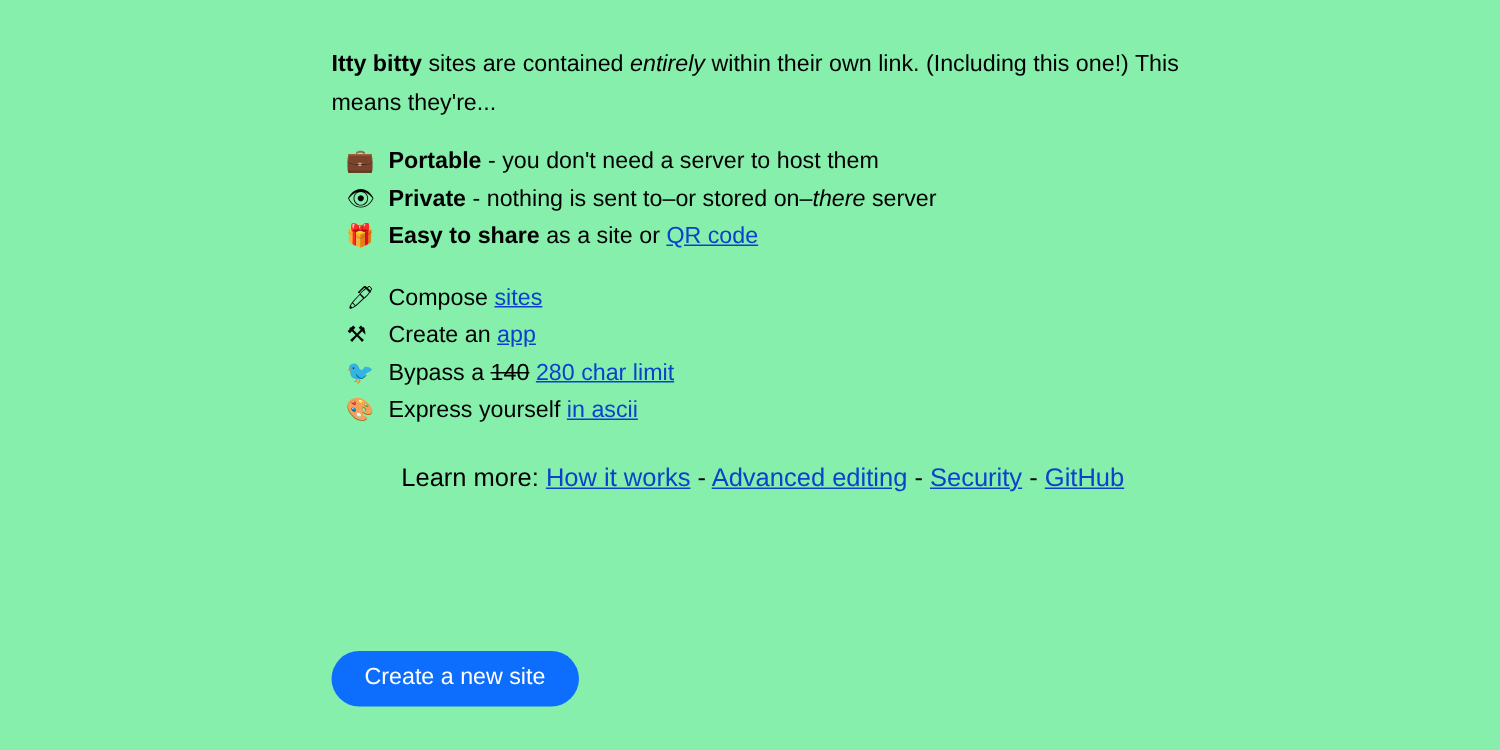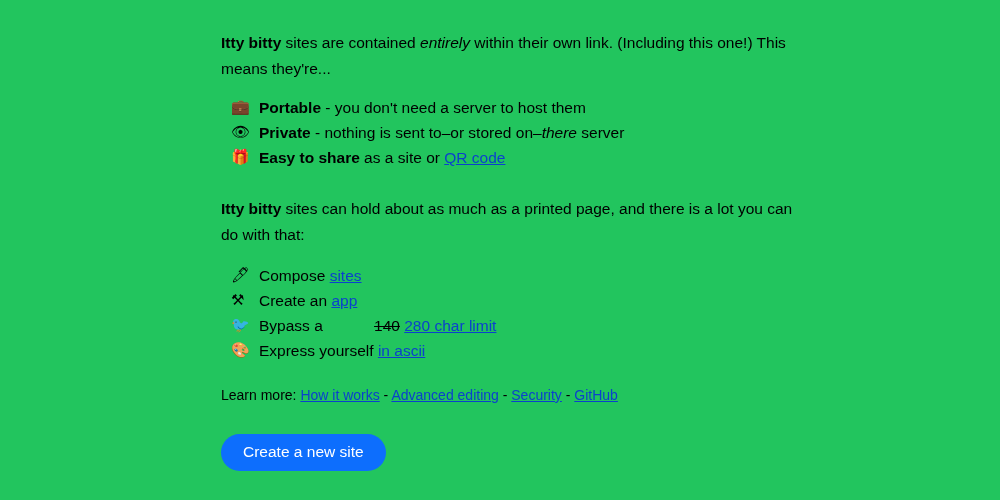--- a/index.html
+++ b/index.html
@@ -11,40 +11,40 @@
     height: 500px;
     background: #ffffff;
     font-family: "Liberation Sans", sans-serif;
     color: #000000;
     overflow: hidden;
   }
   .page {
     position: relative;
     width: 1000px;
     height: 500px;
-    background: #22c55e;
+    background: #86efac;
   }
   .content {
     position: absolute;
     left: 221px;
     top: 30px;
     width: 575px;
   }
   p.para {
     margin: 0;
     font-size: 15.5px;
     line-height: 25.5px;
     color: #000000;
   }
   p.para.second {
     margin-top: 26px;
   }
   .b { font-weight: bold; }
   .i { font-style: italic; }
-  .strike { text-decoration: line-through; margin-left: 47px; }
+  .strike { text-decoration: line-through; }
 
   a.link {
     color: #0b41cd;
     text-decoration: underline;
   }
 
   ul.feature-list {
     list-style: none;
     margin: 0;
     padding: 0;
@@ -68,23 +68,24 @@
     text-align: left;
     font-family: "DejaVu Sans", sans-serif;
   }
   .li-text {
     flex: 1 1 auto;
     white-space: nowrap;
   }
 
   .learn-more {
     margin-top: 20px;
-    font-size: 14px;
+    font-size: 17px;
     line-height: 25px;
     color: #000000;
+    text-align: center;
   }
   .sep { color: #000000; }
 
   .btn-row {
     position: absolute;
     left: 221px;
     top: 434px;
   }
   button.create-btn {
     display: inline-block;
@@ -118,23 +119,20 @@
       <li>
         <span class="li-icon">👁</span>
         <span class="li-text"><span class="b">Private</span><span> - nothing is sent to–or stored on–</span><span class="i">there</span><span> server</span></span>
       </li>
       <li>
         <span class="li-icon">🎁</span>
         <span class="li-text"><span class="b">Easy to share</span><span> as a site or </span><a class="link" href="#">QR code</a></span>
       </li>
     </ul>
 
-    <p class="para second">
-      <span class="b">Itty bitty</span><span> sites can hold about as much as a printed page, and there is a lot you can do with that:</span>
-    </p>
 
     <ul class="feature-list second">
       <li>
         <span class="li-icon">🖊</span>
         <span class="li-text"><span>Compose </span><a class="link" href="#">sites</a></span>
       </li>
       <li>
         <span class="li-icon">⚒</span>
         <span class="li-text"><span>Create an </span><a class="link" href="#">app</a></span>
       </li>

